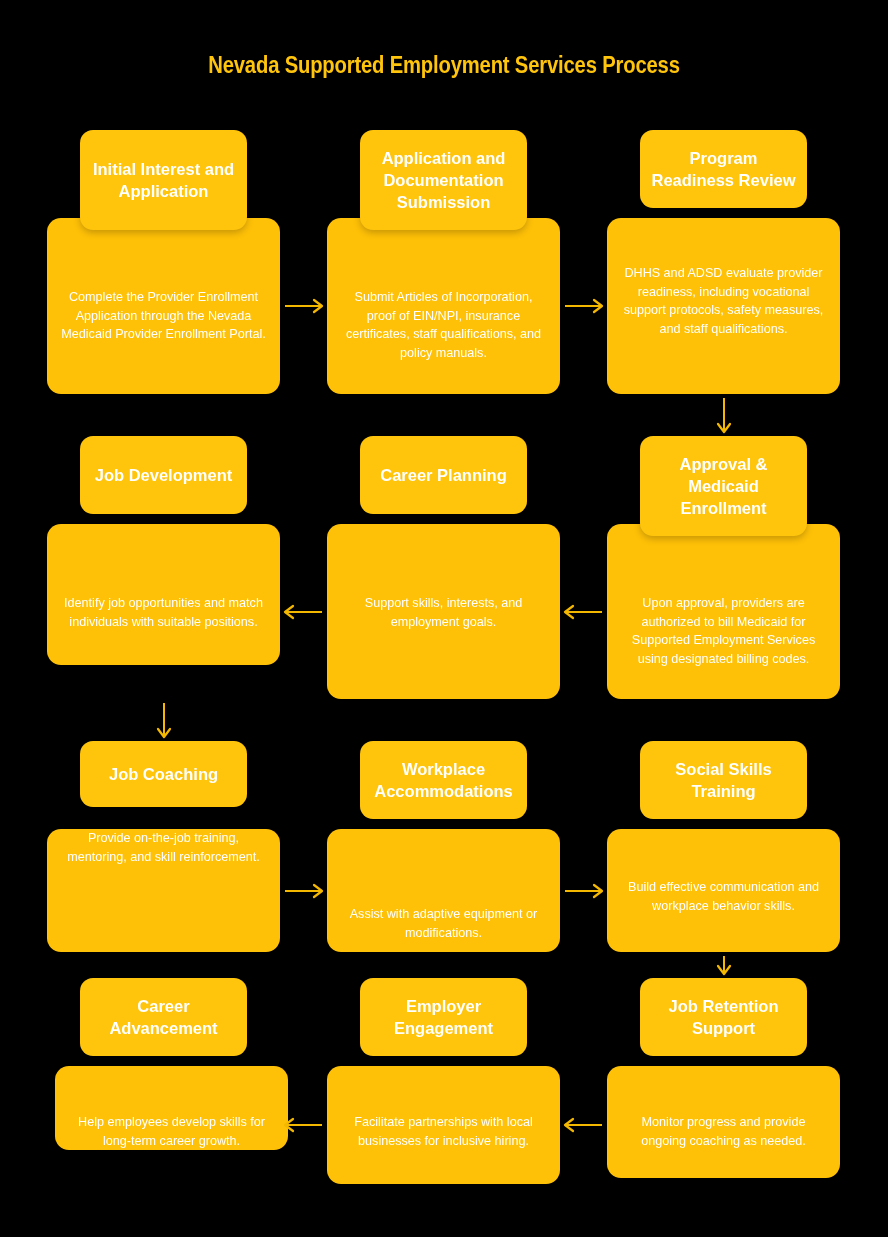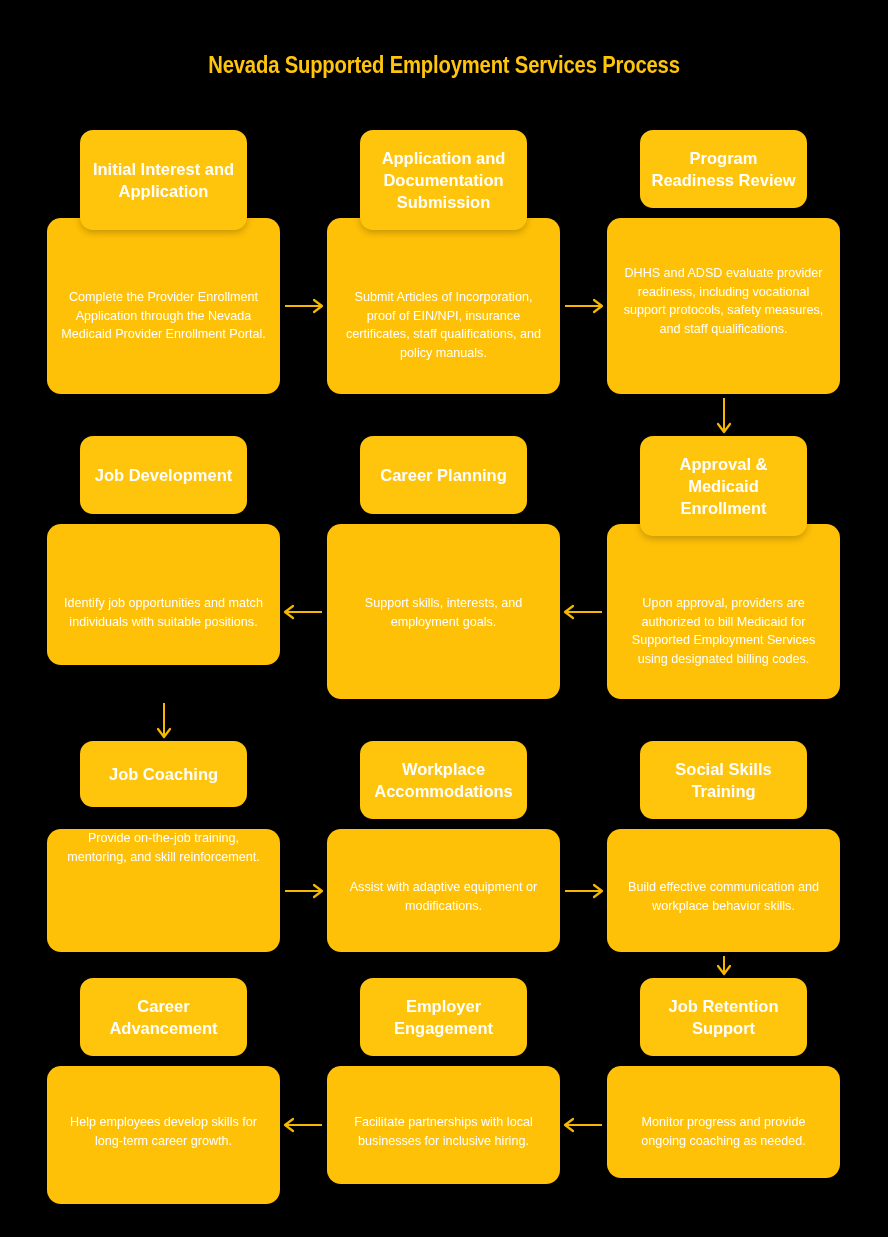--- a/index.html
+++ b/index.html
@@ -145,36 +145,36 @@
       <div class="card" style="left: 47px; top: 741px; width: 233px; height: 211px;">
         <div class="card-body" style="height: 123px;">
           <div class="card-body-text" style="">Provide on-the-job training, mentoring, and skill reinforcement.</div>
         </div>
         <div class="card-header h-1">
           <div class="card-header-text">Job Coaching</div>
         </div>
       </div>
       <div class="card" style="left: 327px; top: 741px; width: 233px; height: 211px;">
         <div class="card-body" style="height: 123px;">
-          <div class="card-body-text" style="padding-top: 49px;">Assist with adaptive equipment or modifications.</div>
+          <div class="card-body-text" style="padding-top: 76px;">Assist with adaptive equipment or modifications.</div>
         </div>
         <div class="card-header h-2">
           <div class="card-header-text">Workplace Accommodations</div>
         </div>
       </div>
       <div class="card" style="left: 607px; top: 741px; width: 233px; height: 211px;">
         <div class="card-body" style="height: 123px;">
           <div class="card-body-text" style="padding-top: 49px;">Build effective communication and workplace behavior skills.</div>
         </div>
         <div class="card-header h-2">
           <div class="card-header-text">Social Skills Training</div>
         </div>
       </div>
       <div class="card" style="left: 47px; top: 978px; width: 233px; height: 206px;">
-        <div class="card-body" style="height: 138px;">
+        <div class="card-body" style="height: 84px; margin-left: 8px;">
           <div class="card-body-text" style="padding-top: 47px;">Help employees develop skills for long-term career growth.</div>
         </div>
         <div class="card-header h-2">
           <div class="card-header-text">Career Advancement</div>
         </div>
       </div>
       <div class="card" style="left: 327px; top: 978px; width: 233px; height: 206px;">
         <div class="card-body" style="height: 118px;">
           <div class="card-body-text" style="padding-top: 47px;">Facilitate partnerships with local businesses for inclusive hiring.</div>
         </div>

